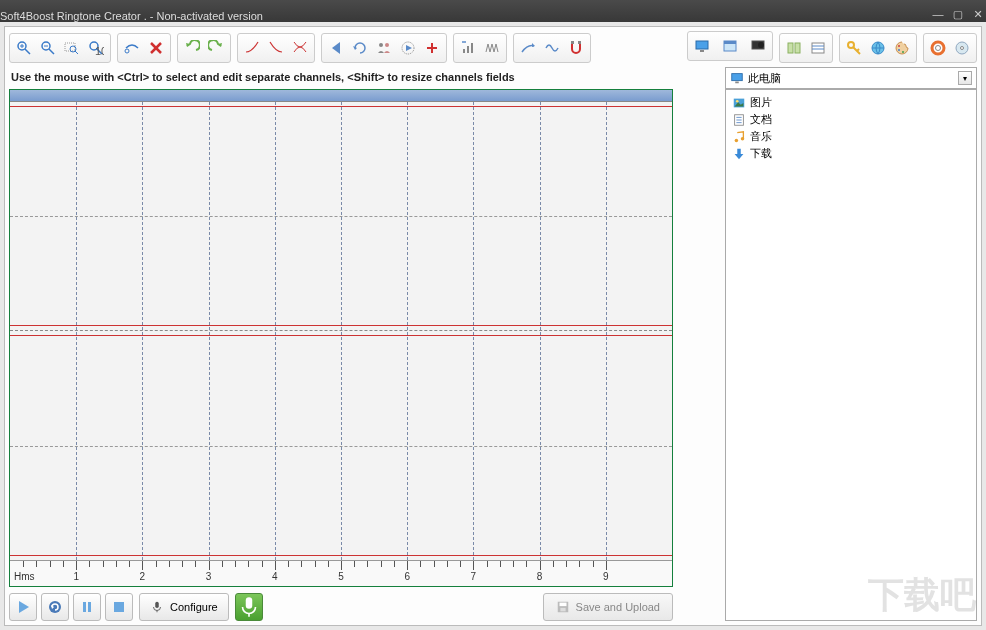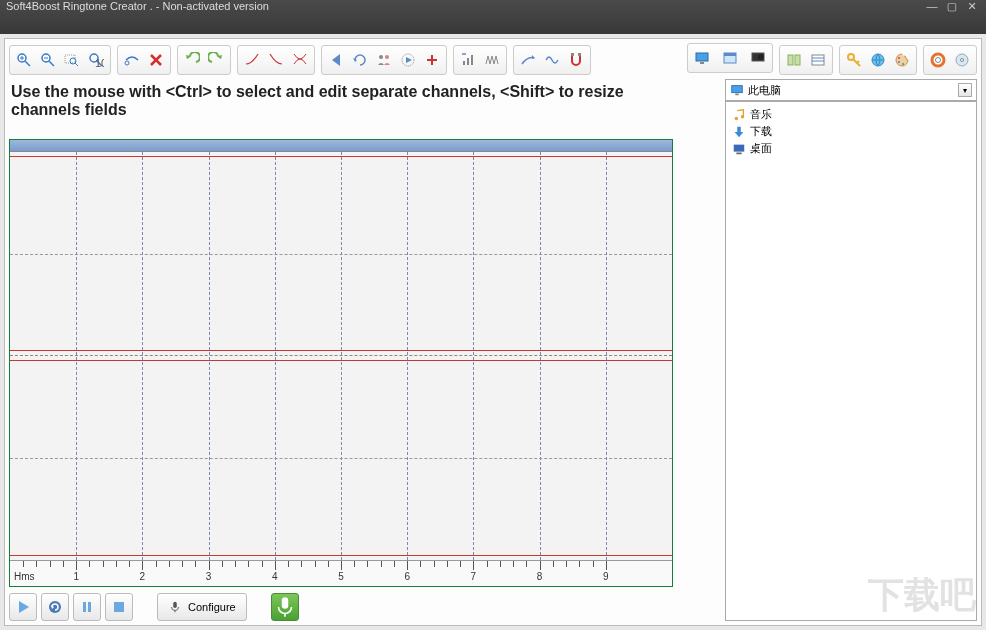--- a/index.html
+++ b/index.html
@@ -1,44 +1,44 @@
 <!DOCTYPE html>
 <html><head>
 <meta charset="utf-8">
 <style>
 * { box-sizing: border-box; margin: 0; padding: 0; font-family: Tahoma, Arial, sans-serif; font-size: 11px; }
 body { background: #585858; width: 986px; height: 630px; overflow: hidden; }
 .window { width: 986px; height: 630px; background: #e8e8e8; display: flex; flex-direction: column; }
-.titlebar { height: 34px; background: linear-gradient(#4a4a4a,#383838); color: #ddd; display: flex; align-items: flex-start; padding: 0 6px; font-size: 11px; }
+.titlebar { height: 22px; background: linear-gradient(#4a4a4a,#383838); color: #ddd; display: flex; align-items: flex-end; padding: 0 0; font-size: 11px; }
 .titlebar .title { flex: 1; }
 .titlebar .wbtn { width: 16px; height: 14px; margin-left: 4px; color: #ccc; text-align: center; cursor: pointer; }
 .content { flex: 1; background: #fdfdfd; margin: 4px; border: 1px solid #bbb; display: flex; flex-direction: column; padding: 4px; gap: 2px; }
 .toolbar-row { display: flex; gap: 6px; align-items: center; }
 .tb-group { display: flex; border: 1px solid #ccc; border-radius: 3px; background: linear-gradient(#fff,#f0f0f0); padding: 2px; }
 .tb-btn { width: 24px; height: 24px; display: flex; align-items: center; justify-content: center; cursor: pointer; border-radius: 2px; }
 .tb-btn svg { width: 16px; height: 16px; }
 .main-area { flex: 1; display: flex; gap: 4px; min-height: 0; }
 .left-pane { flex: 1; display: flex; flex-direction: column; min-width: 0; }
-.hint { font-weight: bold; font-size: 16px; padding: 4px 2px 20px 2px; color: #222; }
+.hint { font-weight: bold; font-size: 11px; padding: 4px 2px 6px 2px; color: #222; }
 .wave-box { flex: 1; border: 1px solid #15803d; background: #f3f3f3; display: flex; flex-direction: column; }
 .wave-header { height: 12px; background: linear-gradient(#9fb8db,#7a9ccf); border-bottom: 1px solid #888; }
 .wave-canvas { flex: 1; position: relative; background: #f3f3f3; }
 .wave-half { position: absolute; left: 0; right: 0; height: 50%; }
 .wave-half.top { top: 0; border-bottom: 1px dashed #888; }
 .wave-half.bot { top: 50%; }
 .wave-half .hline-t { position: absolute; left: 0; right: 0; top: 4px; border-top: 1px solid #c33; }
 .wave-half .hline-b { position: absolute; left: 0; right: 0; bottom: 4px; border-top: 1px solid #c33; }
 .wave-half .hline-m { position: absolute; left: 0; right: 0; top: 50%; border-top: 1px dashed #999; }
 .vgrid { position: absolute; top: 0; bottom: 0; border-left: 1px dashed #7a8aa8; }
 .time-ruler { height: 26px; border-top: 1px solid #999; background: #f9f9f9; position: relative; }
 .tick { position: absolute; top: 0; width: 1px; height: 6px; background: #555; }
 .tick.big { height: 9px; }
 .tick-label { position: absolute; top: 10px; transform: translateX(-50%); font-size: 10px; color: #333; }
 .hms { position: absolute; left: 4px; top: 10px; font-size: 10px; color: #333; }
-.transport { display: flex; gap: 24px; align-items: center; padding-top: 6px; }
+.transport { display: flex; gap: 6px; align-items: center; padding-top: 6px; }
 .trans-group { display: flex; gap: 4px; }
 .trans-btn { width: 28px; height: 28px; border: 1px solid #bbb; border-radius: 3px; background: linear-gradient(#fff,#e8e8e8); display: flex; align-items: center; justify-content: center; cursor: pointer; }
 .trans-btn svg { width: 16px; height: 16px; }
 .config-btn { height: 28px; padding: 0 10px; border: 1px solid #bbb; border-radius: 3px; background: linear-gradient(#fff,#e8e8e8); display: flex; align-items: center; gap: 6px; cursor: pointer; font-size: 11px; }
 .rec-btn { width: 28px; height: 28px; border: 1px solid #4a8a3a; border-radius: 3px; background: linear-gradient(#7cc65a,#4aa030); display: flex; align-items: center; justify-content: center; cursor: pointer; }
 .save-btn { height: 28px; padding: 0 12px; border: 1px solid #bbb; border-radius: 3px; background: linear-gradient(#f8f8f8,#e8e8e8); display: flex; align-items: center; gap: 6px; color: #888; cursor: pointer; margin-left: auto; }
 .right-pane { width: 300px; display: flex; flex-direction: column; padding-left: 48px; }
 .right-tb { display: flex; gap: 4px; margin-bottom: 4px; }
 .combo { height: 22px; border: 1px solid #aaa; background: #fff; display: flex; align-items: center; padding: 0 4px; gap: 4px; cursor: pointer; }
 .combo .arrow { margin-left: auto; width: 14px; height: 14px; border: 1px solid #aaa; display: flex; align-items: center; justify-content: center; font-size: 8px; background: linear-gradient(#fff,#e6e6e6); }
@@ -400,61 +400,83 @@
               </span>
             <span>Configure</span>
           </div>
           <div class="rec-btn">
               <svg viewBox="0 0 16 16">
                 <rect x="6" y="2" width="4" height="7" rx="2" fill="#fff"></rect>
                 <path d="M4 8 A4 4 0 0 0 12 8" fill="none" stroke="#fff"></path>
                 <line x1="8" y1="12" x2="8" y2="14" stroke="#fff"></line>
               </svg>
             </div>
+          <div class="save-btn">
+            <span class="ico">
+                <svg viewBox="0 0 16 16">
+                  <rect x="2" y="2" width="12" height="12" fill="#bbb"></rect>
+                  <rect x="4" y="3" width="8" height="4" fill="#fff"></rect>
+                  <rect x="5" y="9" width="6" height="4" fill="#ddd"></rect>
+                </svg>
+              </span>
+            <span>Save and Upload</span>
+          </div>
         </div>
       </div>
 
       <div class="right-pane">
         <div class="combo">
           <span class="ico">
               <svg viewBox="0 0 16 16">
                 <rect x="2" y="3" width="12" height="8" fill="#4aa0e8" stroke="#2a6aa8"></rect>
                 <rect x="6" y="12" width="4" height="2" fill="#888"></rect>
               </svg>
             </span>
           <span>此电脑</span>
           <span class="arrow">▾</span>
         </div>
         <div class="tree" id="tree">
             <div class="tree-item">
               <span class="ico">
                 <svg viewBox="0 0 16 16">
+                  <rect x="2" y="3" width="12" height="10" fill="#4aa0d8"></rect>
+                  <circle cx="6" cy="6" r="1.5" fill="#ffe070"></circle>
+                  <polygon points="3,12 7,7 10,10 13,8 13,12" fill="#3a7a48"></polygon>
+                </svg>
+              </span>
+              <span>图片</span>
+            </div>
+            <div class="tree-item">
+              <span class="ico">
+                <svg viewBox="0 0 16 16">
+                  <rect x="3" y="2" width="10" height="12" fill="#fff" stroke="#888"></rect>
+                  <line x1="5" y1="5" x2="11" y2="5" stroke="#5a8ac8"></line>
+                  <line x1="5" y1="8" x2="11" y2="8" stroke="#5a8ac8"></line>
+                  <line x1="5" y1="11" x2="11" y2="11" stroke="#5a8ac8"></line>
+                </svg>
+              </span>
+              <span>文档</span>
+            </div>
+            <div class="tree-item">
+              <span class="ico">
+                <svg viewBox="0 0 16 16">
                   <path d="M6 3 L13 2 L13 10" fill="none" stroke="#e8a030" stroke-width="1.5"></path>
                   <circle cx="5" cy="12" r="2" fill="#e8a030"></circle>
                   <circle cx="12" cy="10" r="2" fill="#e8a030"></circle>
                 </svg>
               </span>
               <span>音乐</span>
             </div>
             <div class="tree-item">
               <span class="ico">
                 <svg viewBox="0 0 16 16">
                   <rect x="6" y="2" width="4" height="6" fill="#3a8ad8"></rect>
                   <polygon points="3,8 13,8 8,14" fill="#3a8ad8"></polygon>
                 </svg>
               </span>
               <span>下载</span>
-            </div>
-            <div class="tree-item">
-              <span class="ico">
-                <svg viewBox="0 0 16 16">
-                  <rect x="2" y="3" width="12" height="8" fill="#3a6ab8"></rect>
-                  <rect x="5" y="12" width="6" height="2" fill="#666"></rect>
-                </svg>
-              </span>
-              <span>桌面</span>
             </div>
           </div>
       </div>
     </div>
   </div>
 </div>
 <div class="watermark">下载吧</div>
 
 </body></html>

